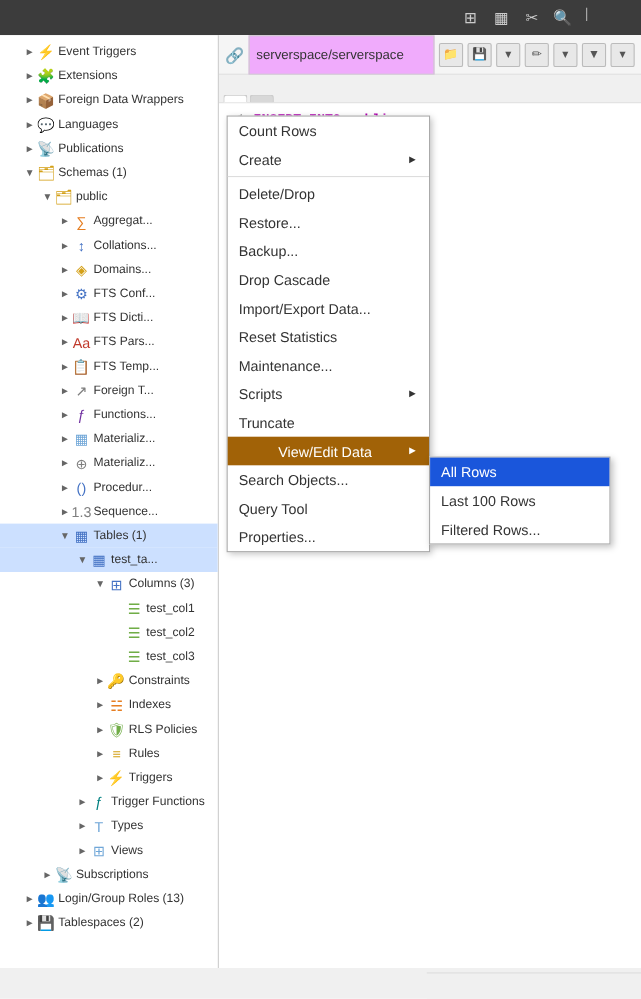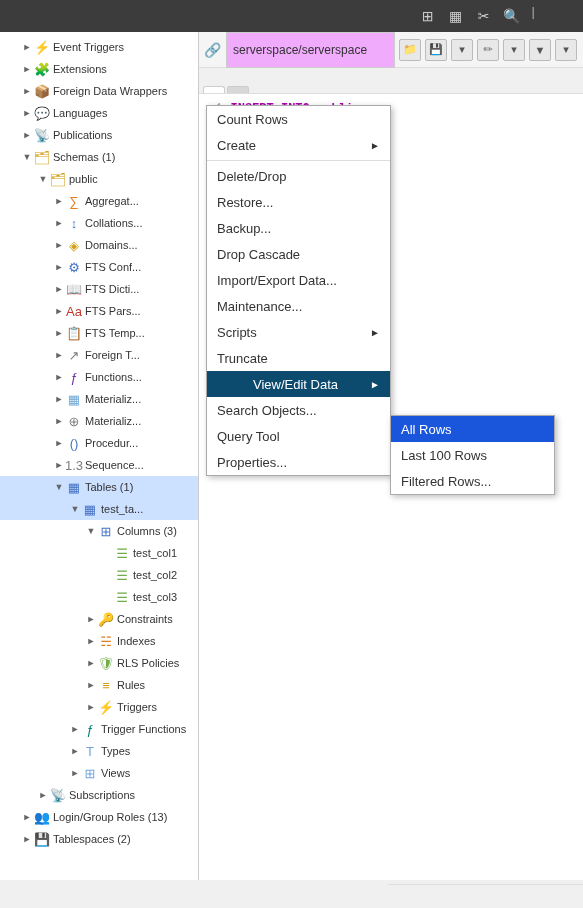--- a/index.html
+++ b/index.html
@@ -248,21 +248,21 @@
       display: flex;
       align-items: center;
       justify-content: space-between;
       height: 26px;
       padding: 0 10px;
       cursor: pointer;
       font-size: 13px;
       color: #333;
     }
     .ctx-item.active-menu {
-      background: #0c4a6e;
+      background: #a16207;
       color: #ffffff;
       padding-left: 46px;
     }
     .ctx-item.highlighted-item {
       background: #1a56db;
       color: #ffffff;
     }
     .ctx-item .arrow {
       font-size: 10px;
       color: inherit;
@@ -559,20 +559,23 @@
       <div class="ctx-item">
         <span class="ctx-item-text">Backup...</span>
       </div>
       <div class="ctx-item">
         <span class="ctx-item-text">Drop Cascade</span>
       </div>
       <div class="ctx-item">
         <span class="ctx-item-text">Import/Export Data...</span>
       </div>
       <div class="ctx-item">
+        <span class="ctx-item-text">Reset Statistics</span>
+      </div>
+      <div class="ctx-item">
         <span class="ctx-item-text">Maintenance...</span>
       </div>
       <div class="ctx-item">
         <span class="ctx-item-text">Scripts</span>
         <span class="arrow">►</span>
       </div>
       <div class="ctx-item">
         <span class="ctx-item-text">Truncate</span>
       </div>
       <div class="ctx-item active-menu">

